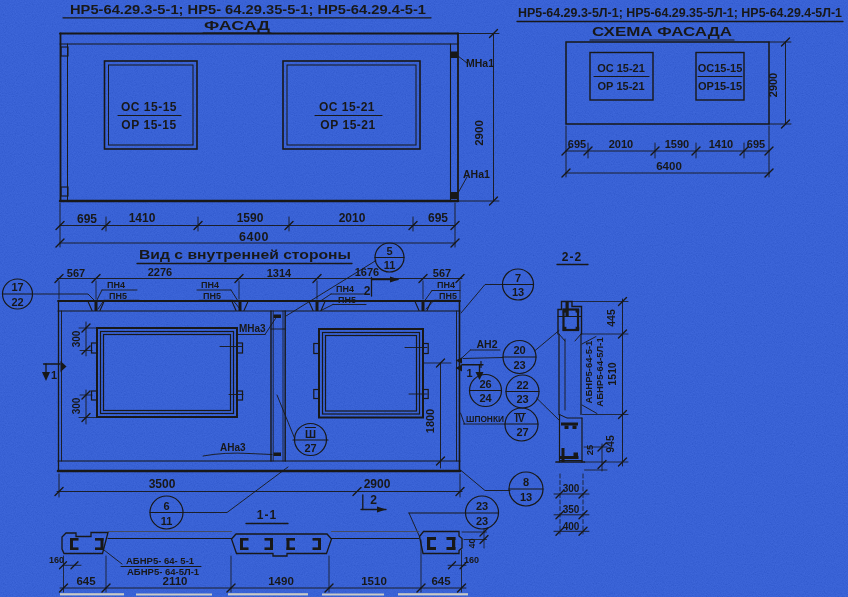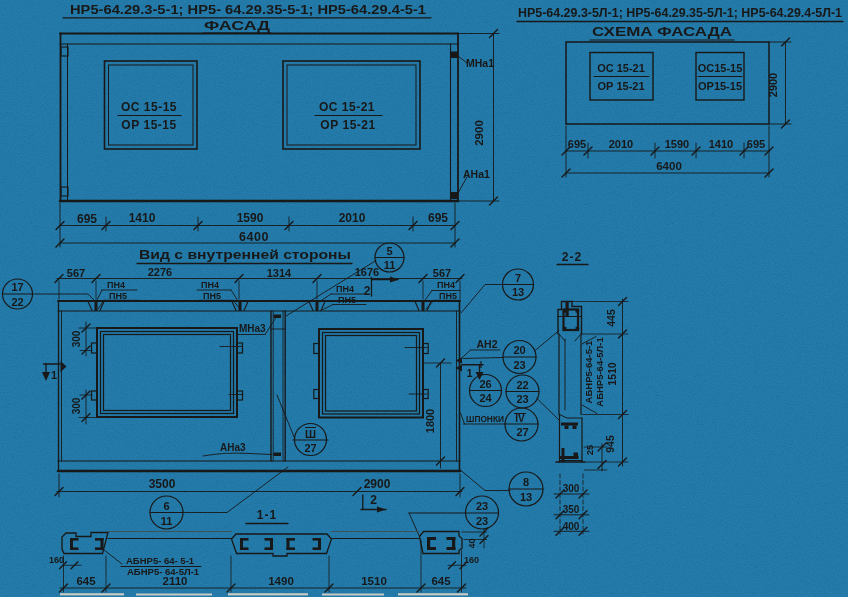--- a/index.html
+++ b/index.html
@@ -1,16 +1,16 @@
 <!DOCTYPE html>
 <html><head>
 <meta charset="utf-8">
 <style>
 html,body{margin:0;padding:0;background:#f7f7f4;}
-#page{width:848px;height:597px;position:relative;overflow:hidden;background:#0369a1;}
+#page{width:848px;height:597px;position:relative;overflow:hidden;background:#1d4ed8;}
 svg{display:block;filter:blur(0.28px) contrast(1.05);}
 text{font-family:"Liberation Sans",sans-serif;font-weight:bold;fill:#1d1d1d;}
 </style>
 </head>
 <body>
 <div id="page">
 <svg width="848" height="597" viewBox="0 0 848 597">
 <defs>
 <filter id="paper" x="0" y="0" width="100%" height="100%">
   <feTurbulence type="fractalNoise" baseFrequency="0.9" numOctaves="2" seed="7" result="n"></feTurbulence>

